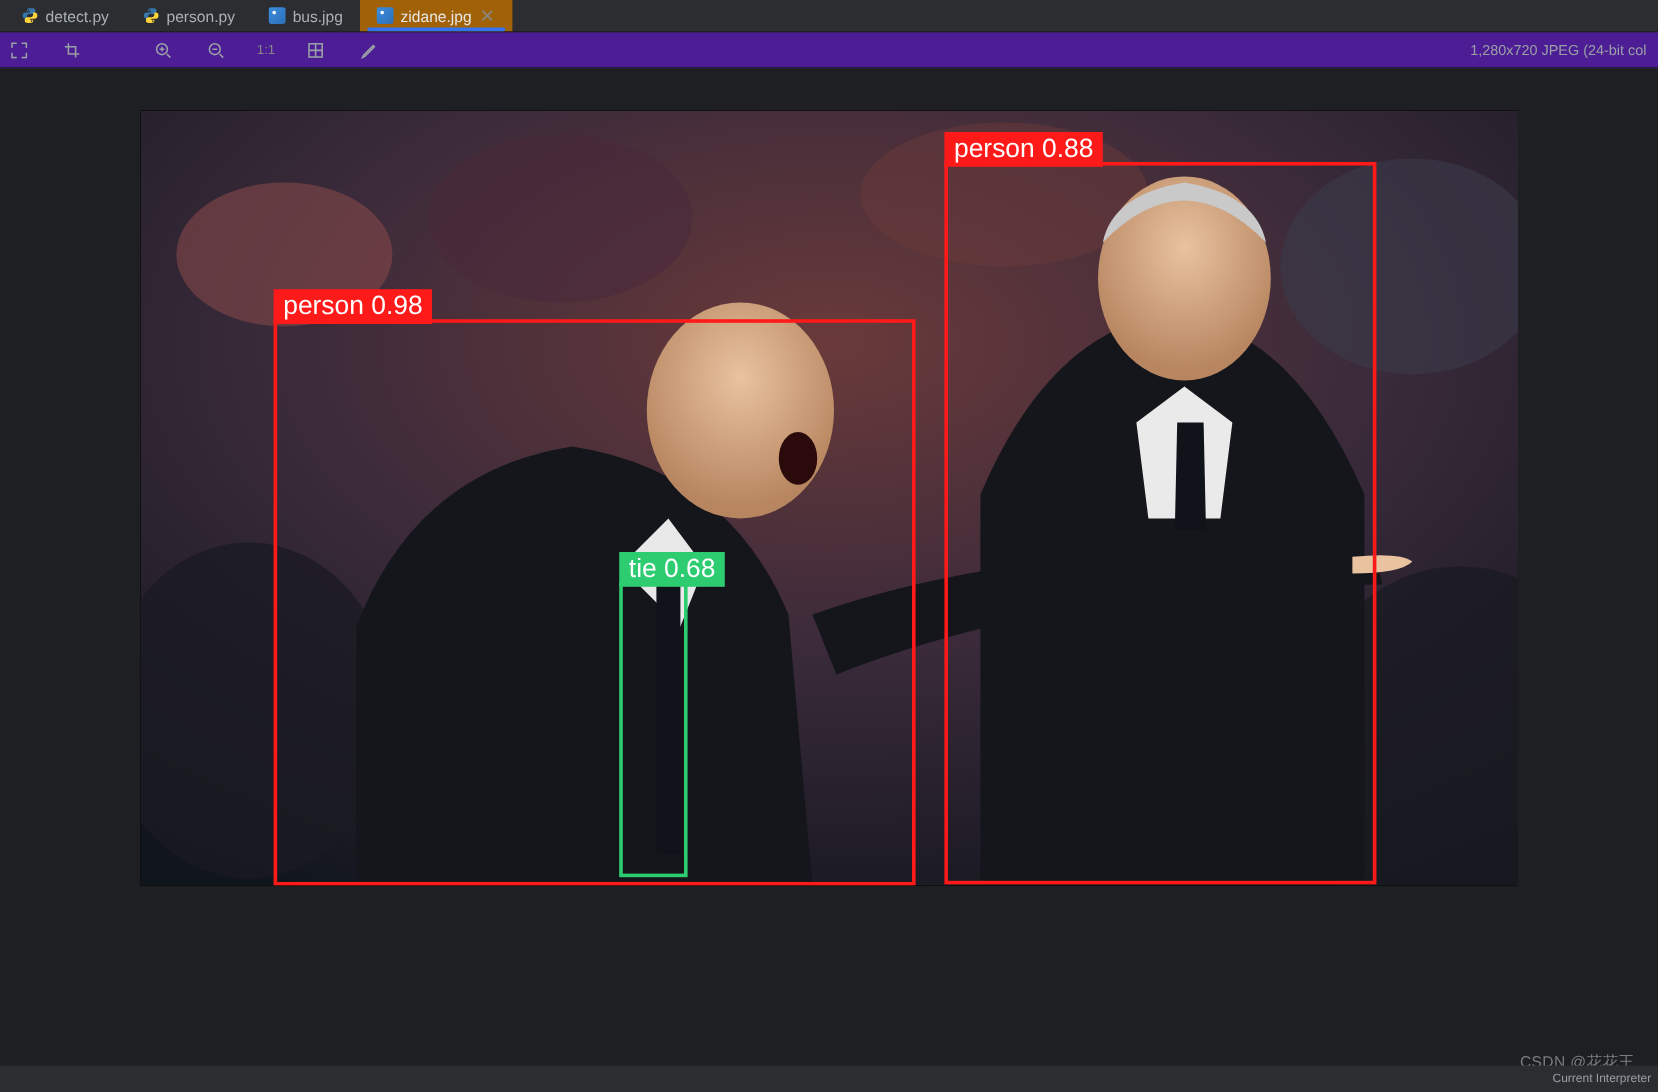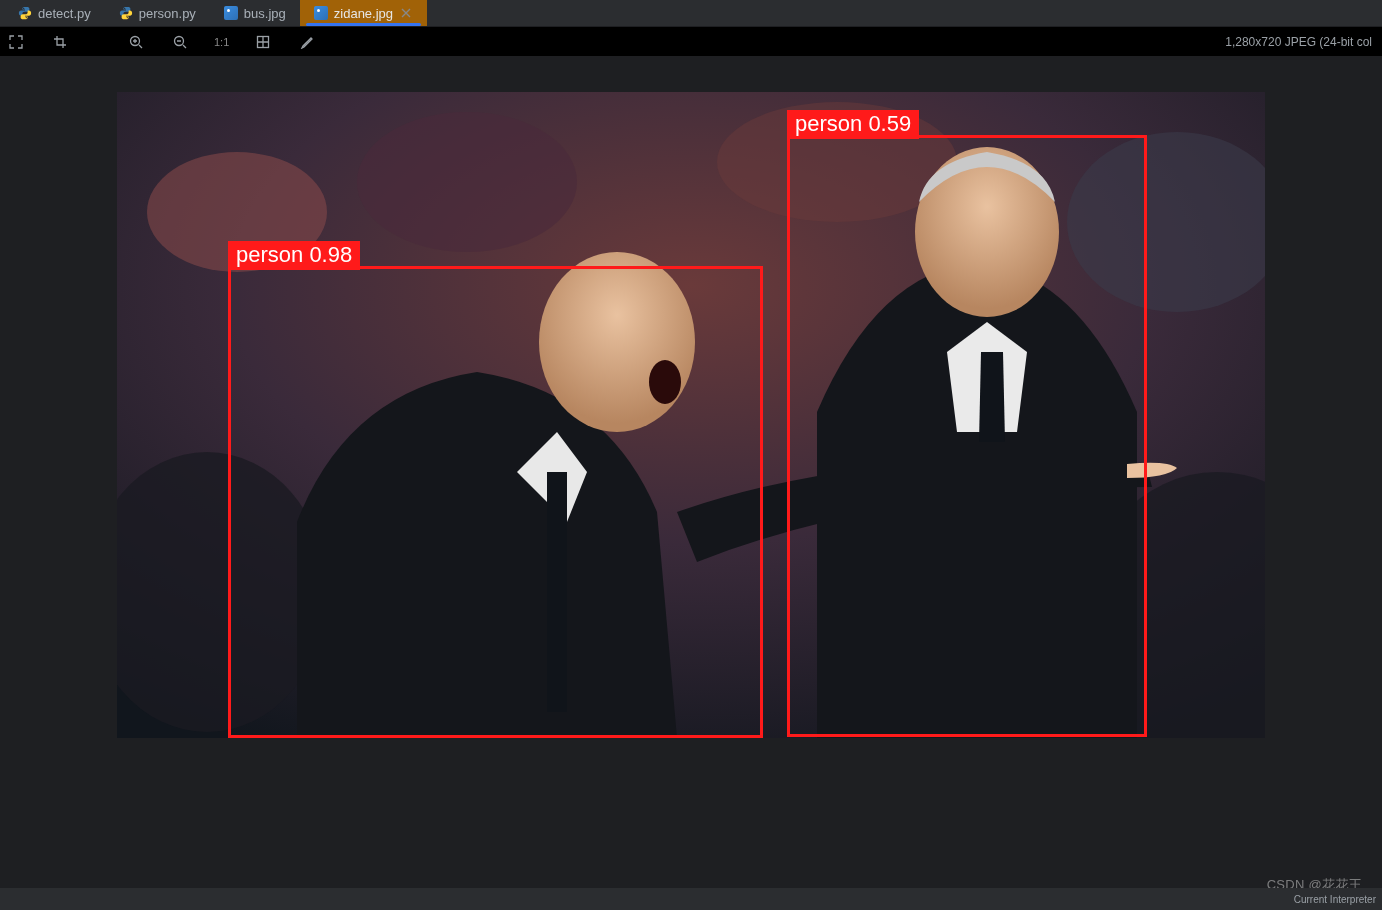--- a/index.html
+++ b/index.html
@@ -66,21 +66,21 @@
   }
   .close-x {
     width: 14px; height:14px;
     display:flex; align-items:center; justify-content:center;
     color:#888;
   }
 
   
   .toolbar {
     height: 30px;
-    background: #000000;
+    background: #4c1d95;
     display:flex;
     align-items:center;
     padding: 0 6px;
     gap: 24px;
     border-bottom: 1px solid #1e1f22;
   }
   .tb-btn {
     width: 20px; height: 20px;
     display:flex; align-items:center; justify-content:center;
     color:#9aa0a6;
@@ -298,21 +298,24 @@
         <path d="M864 260 L886 260 L888 350 L862 350 Z" fill="#10141a"></path>
 
         <path d="M1010 372 Q1050 368 1060 376 Q1050 386 1010 386 Z" fill="#e9c2a0"></path>
       </svg>
     </div>
 
   <div class="bbox person" style="left: 111px; top: 174px; width: 535px; height: 472px;">
         <div class="bbox-label">person  0.98</div>
       </div>
       <div class="bbox person" style="left: 670px; top: 43px; width: 360px; height: 602px;">
-        <div class="bbox-label">person  0.59</div>
+        <div class="bbox-label">person  0.88</div>
+      </div>
+      <div class="bbox tie" style="left: 399px; top: 393px; width: 57px; height: 246px;">
+        <div class="bbox-label">tie  0.68</div>
       </div>
     </div>
 </div>
 
 <div class="wm">CSDN @花花王</div>
 
 <div class="statusbar">
   <span>Current Interpreter</span>
 </div>
 

